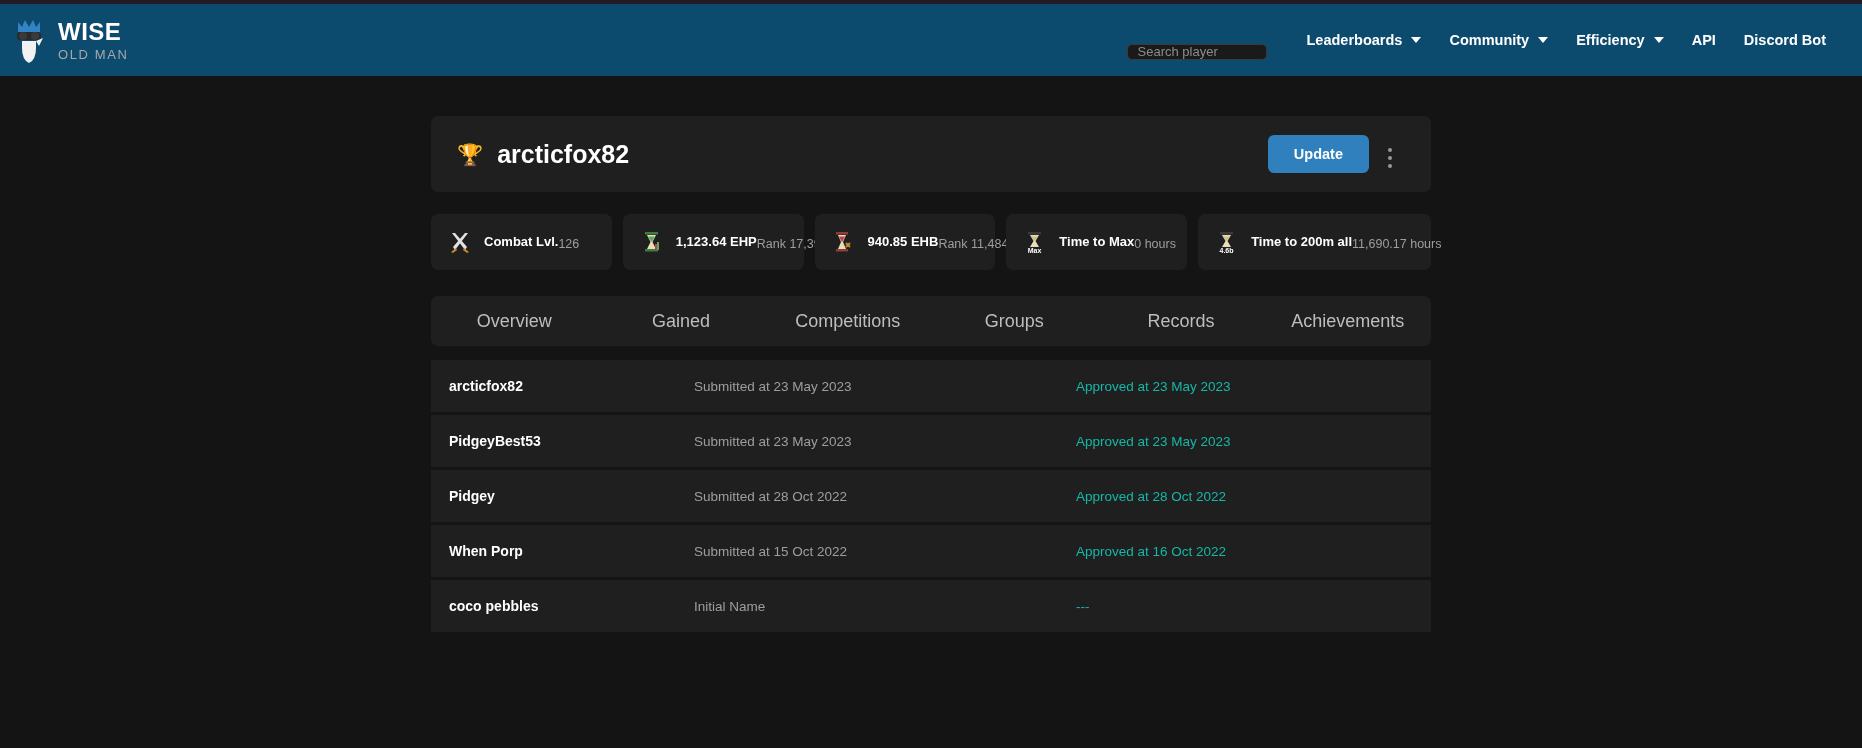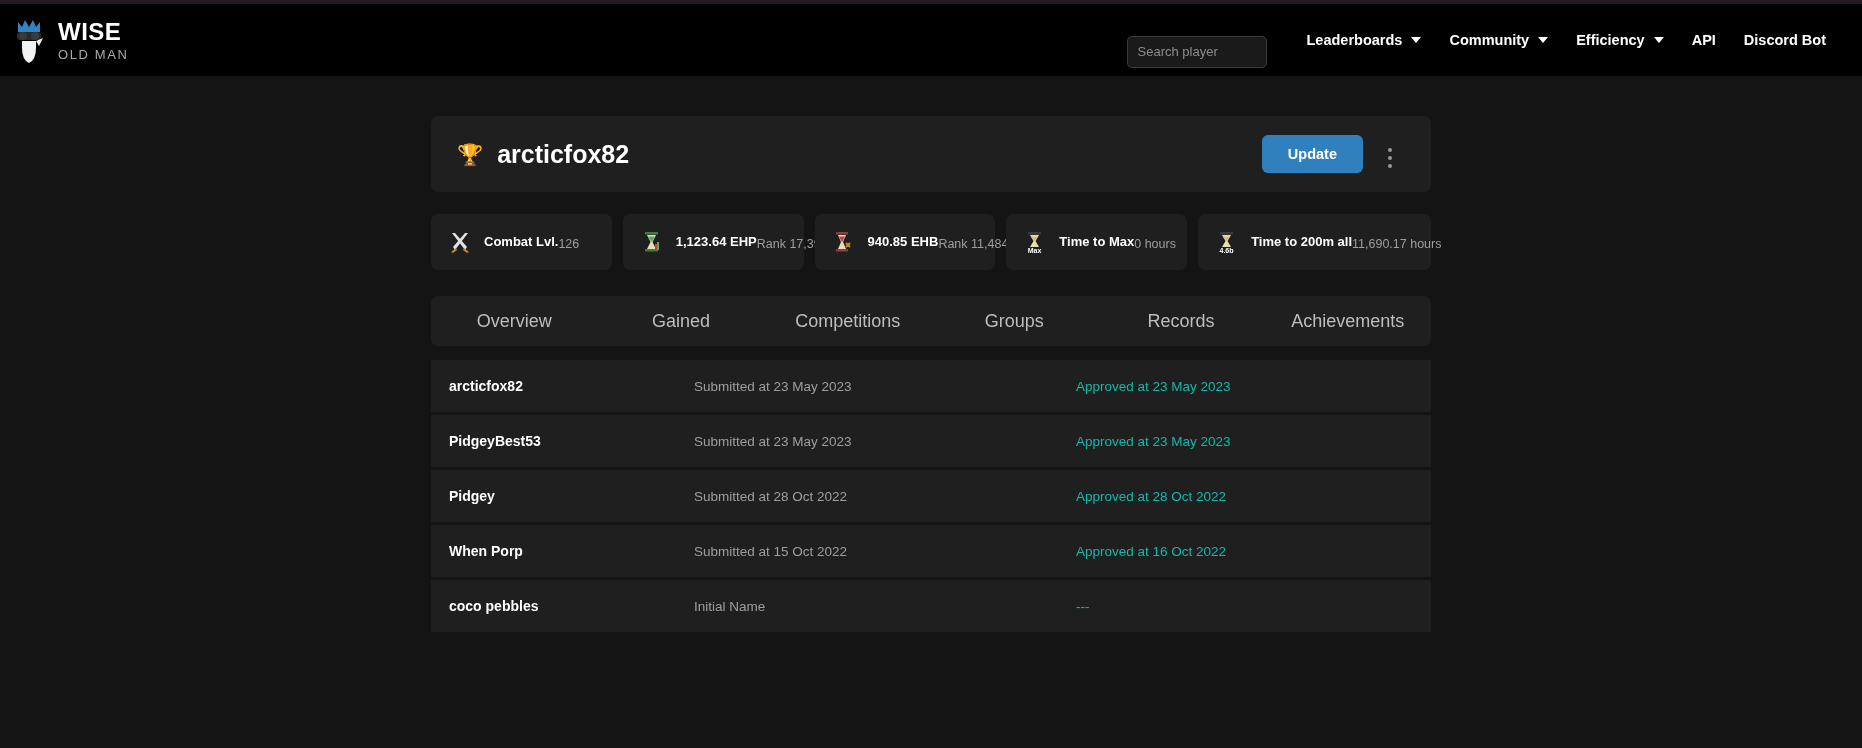--- a/index.html
+++ b/index.html
@@ -15,21 +15,21 @@
   
   .top-strip {
     height: 4px;
     width: 100%;
     background: #241a24;
   }
 
   
   .navbar {
     height: 72px;
-    background: #000000;
+    background: #0c4a6e;
     display: flex;
     align-items: center;
     padding: 0 22px 0 12px;
     position: relative;
   }
 
   .brand {
     display: flex;
     align-items: center;
     gap: 12px;
@@ -59,21 +59,21 @@
 
   .nav-right {
     margin-left: auto;
     display: flex;
     align-items: center;
     gap: 0;
   }
 
   .search-box {
     width: 140px;
-    height: 32px;
+    height: 16px;
     background: #1a1a1a;
     border: 1px solid #3a3a3a;
     border-radius: 5px;
     color: #d6d6d6;
     font-family: "Liberation Sans", sans-serif;
     font-size: 13px;
     padding: 0 10px;
     outline: none;
     margin-right: 26px;
     margin-top: 23px;
@@ -127,21 +127,21 @@
   .trophy-icon { font-size: 21px; line-height: 1; }
   .player-name {
     font-size: 25px;
     font-weight: 700;
     color: #ffffff;
   }
   .player-actions {
     margin-left: auto;
     display: flex;
     align-items: flex-end;
-    gap: 14px;
+    gap: 8px;
   }
   .btn-update {
     background: #2f80bd;
     color: #ffffff;
     font-family: "Liberation Sans", sans-serif;
     font-size: 14.5px;
     font-weight: 700;
     border: none;
     border-radius: 6px;
     padding: 11px 26px;

